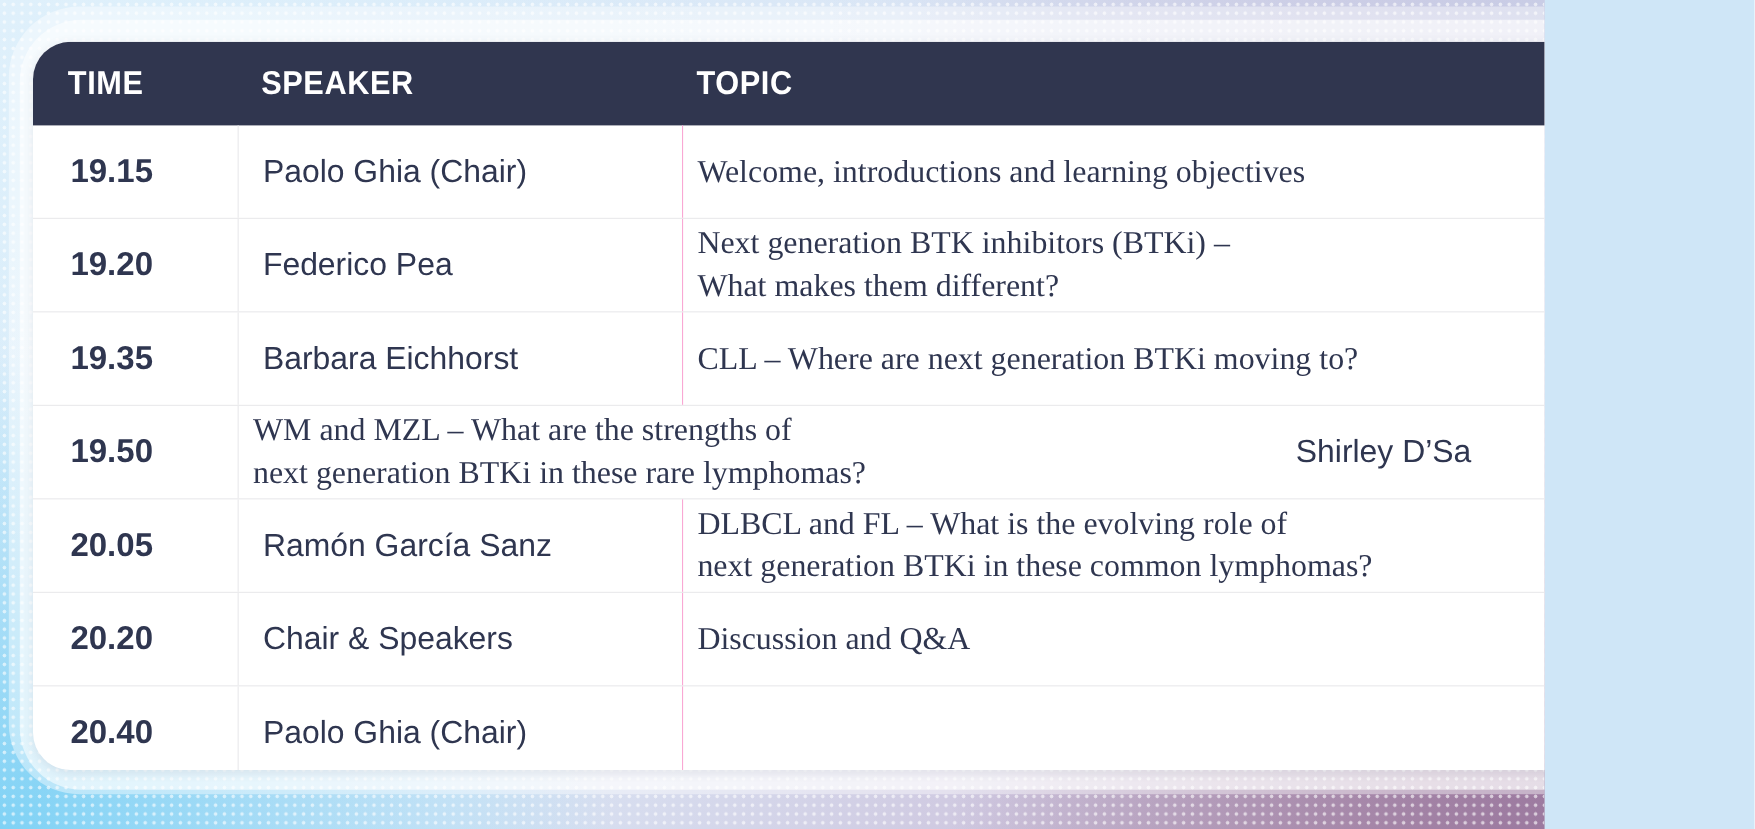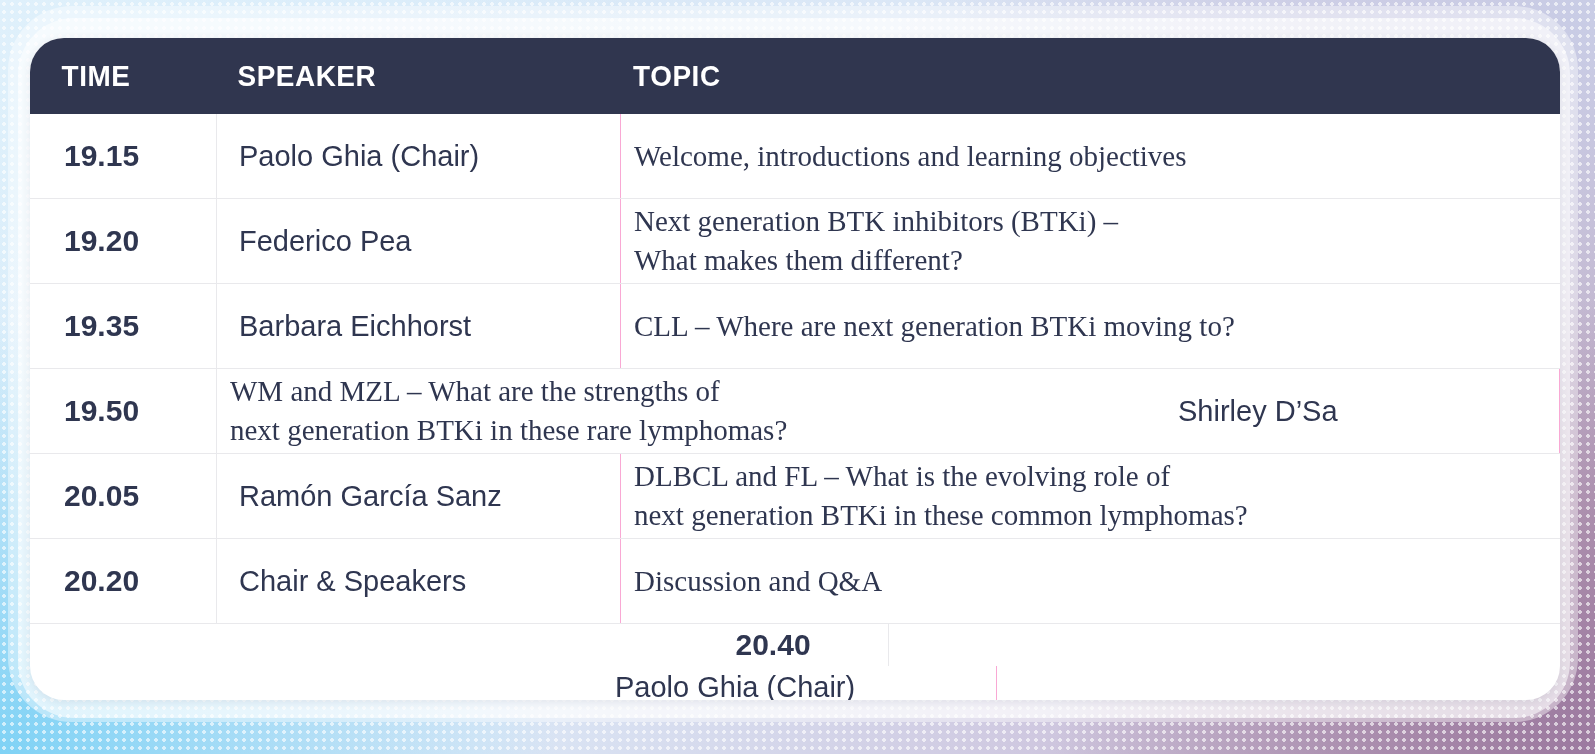--- a/index.html
+++ b/index.html
@@ -10,21 +10,21 @@
     overflow: hidden;
   }
   body {
     font-family: "Liberation Sans", sans-serif;
     background: #cfe6f7;
   }
 
   
   .stage {
     position: relative;
-    width: 1595px;
+    width: 1404px;
     height: 754px;
     overflow: hidden;
     background:
       radial-gradient(ellipse 900px 700px at 0% 100%,   #7fd2f5 0%, rgba(127,210,245,0) 62%),
       radial-gradient(ellipse 900px 760px at 100% 100%, #9c7aa0 0%, rgba(156,122,160,0) 60%),
       radial-gradient(ellipse 1000px 800px at 100% 0%,  #c9cde6 0%, rgba(201,205,230,0) 65%),
       radial-gradient(ellipse 1000px 800px at 0% 0%,    #dff0fb 0%, rgba(223,240,251,0) 65%),
       linear-gradient(120deg, #d8eefb 0%, #dbe7f6 45%, #cfc8e0 72%, #b294ac 100%);
   }
   
@@ -90,21 +90,21 @@
   .c-speaker{ width: 404px; padding-left: 22px; box-sizing: border-box; }
   .c-topic  { flex: 1;      padding-left: 13px; box-sizing: border-box; }
 
   .tbody { }
   .trow {
     display: flex;
     height: 84px;
     border-bottom: 1px solid #e9e9ec;
     align-items: center;
   }
-  .trow:last-child { border-bottom: none; flex-direction: column; }
+  .trow:last-child { border-bottom: none; }
 
   .cell {
     color: #2f3650;
     font-size: 29px;
     line-height: 1.34;
     box-sizing: border-box;
     height: 100%;
     display: flex;
     flex-direction: column;
     justify-content: center;

